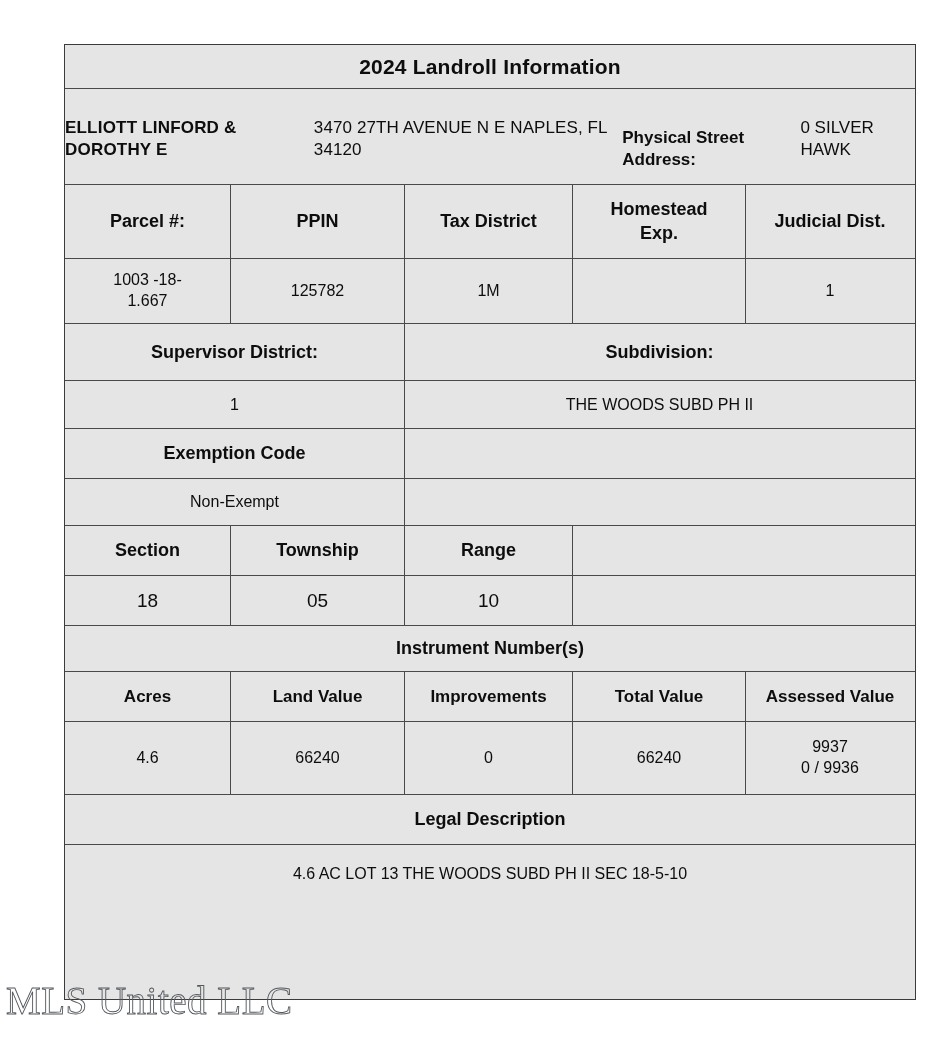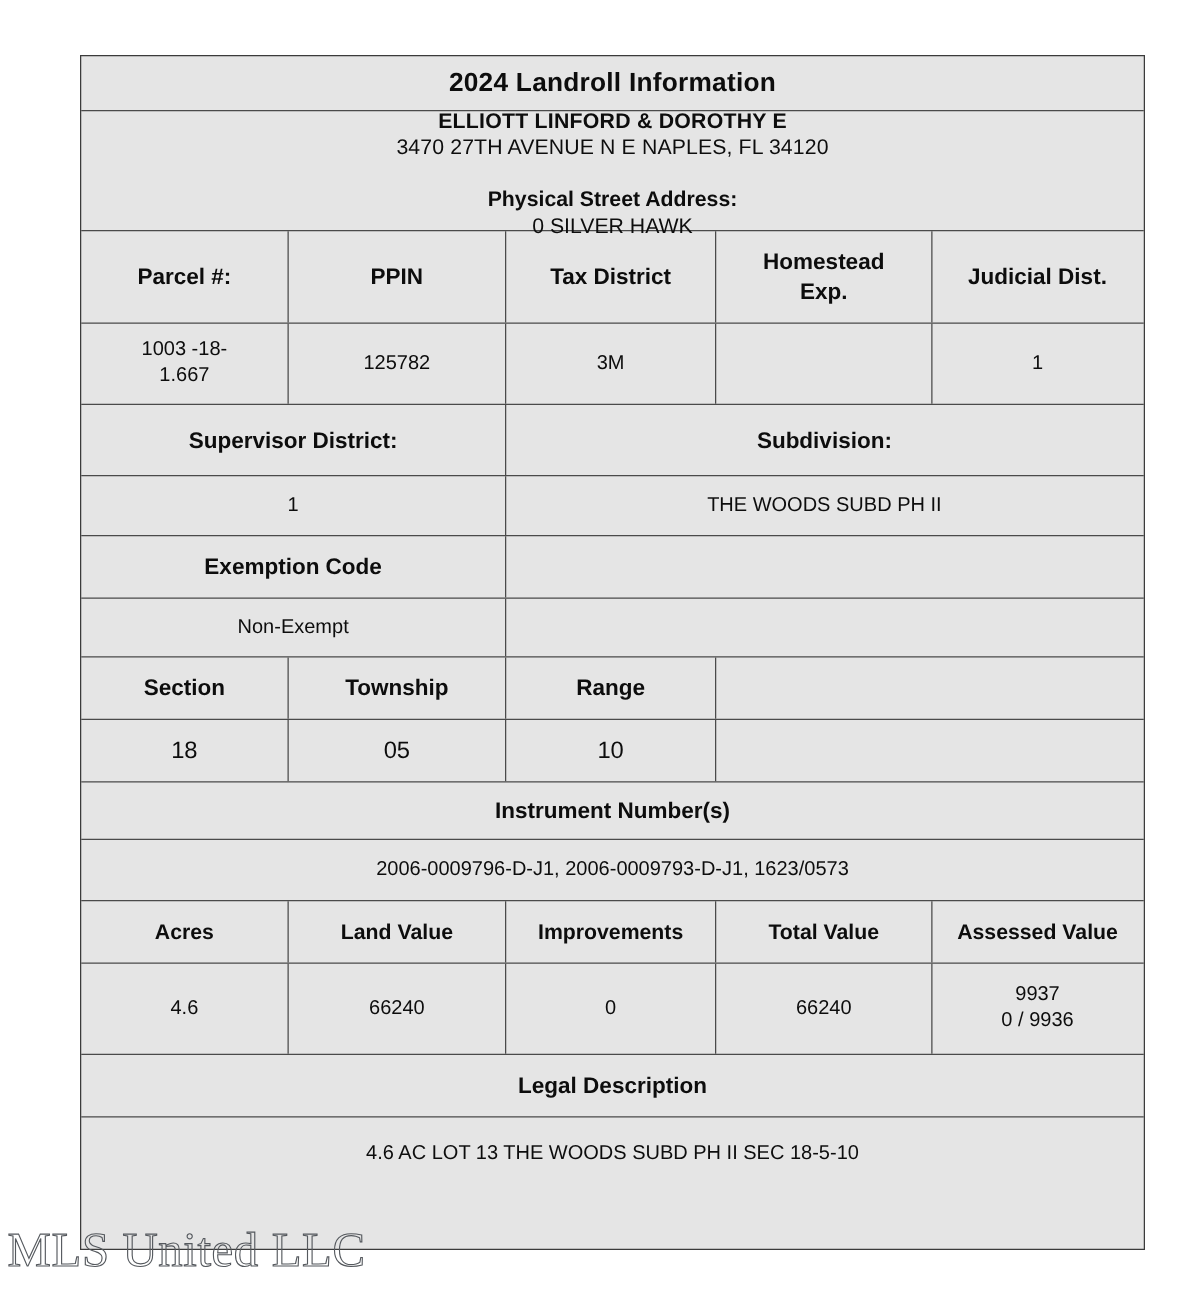--- a/index.html
+++ b/index.html
@@ -74,21 +74,21 @@
   #doc-title {
     width: 100%;
     font-size: 21px;
     font-weight: bold;
     letter-spacing: 0.2px;
     text-align: center;
   }
 
   #owner-row {
     height: 96px;
-    flex-direction: column;
+    flex-direction: row;
     align-items: center;
     justify-content: center;
     padding-top: 4px;
   }
   #owner-name {
     font-size: 17px;
     font-weight: bold;
     letter-spacing: 0.2px;
     line-height: 1.25;
   }
@@ -187,21 +187,21 @@
     </div>
     <div class="cell c5 hdr last">Judicial Dist.</div>
   </div>
 
   <div class="row" id="parcel-value-row">
     <div class="cell c1 val">
       <span class="stacked-line">1003 -18-</span>
       <span class="stacked-line">1.667</span>
     </div>
     <div class="cell c2 val">125782</div>
-    <div class="cell c3 val">3M</div>
+    <div class="cell c3 val">1M</div>
     <div class="cell c4 val"></div>
     <div class="cell c5 val last">1</div>
   </div>
 
   <div class="row" id="supervisor-head-row">
     <div class="cell half-left hdr">Supervisor District:</div>
     <div class="cell half-right hdr last">Subdivision:</div>
   </div>
 
   <div class="row" id="supervisor-value-row">
@@ -228,23 +228,20 @@
 
   <div class="row" id="str-value-row">
     <div class="cell c1 val">18</div>
     <div class="cell c2 val">05</div>
     <div class="cell c3 val">10</div>
     <div class="cell c4 val noborder" style="width:341px;"></div>
   </div>
 
   <div class="row" id="instrument-head-row">
     <div class="cell full hdr last">Instrument Number(s)</div>
-  </div>
-  <div class="row" id="instrument-value-row">
-    <div class="cell full val last">2006-0009796-D-J1, 2006-0009793-D-J1, 1623/0573</div>
   </div>
 
   <div class="row" id="value-head-row">
     <div class="cell c1 hdr">Acres</div>
     <div class="cell c2 hdr">Land Value</div>
     <div class="cell c3 hdr">Improvements</div>
     <div class="cell c4 hdr">Total Value</div>
     <div class="cell c5 hdr last">Assessed Value</div>
   </div>
 

